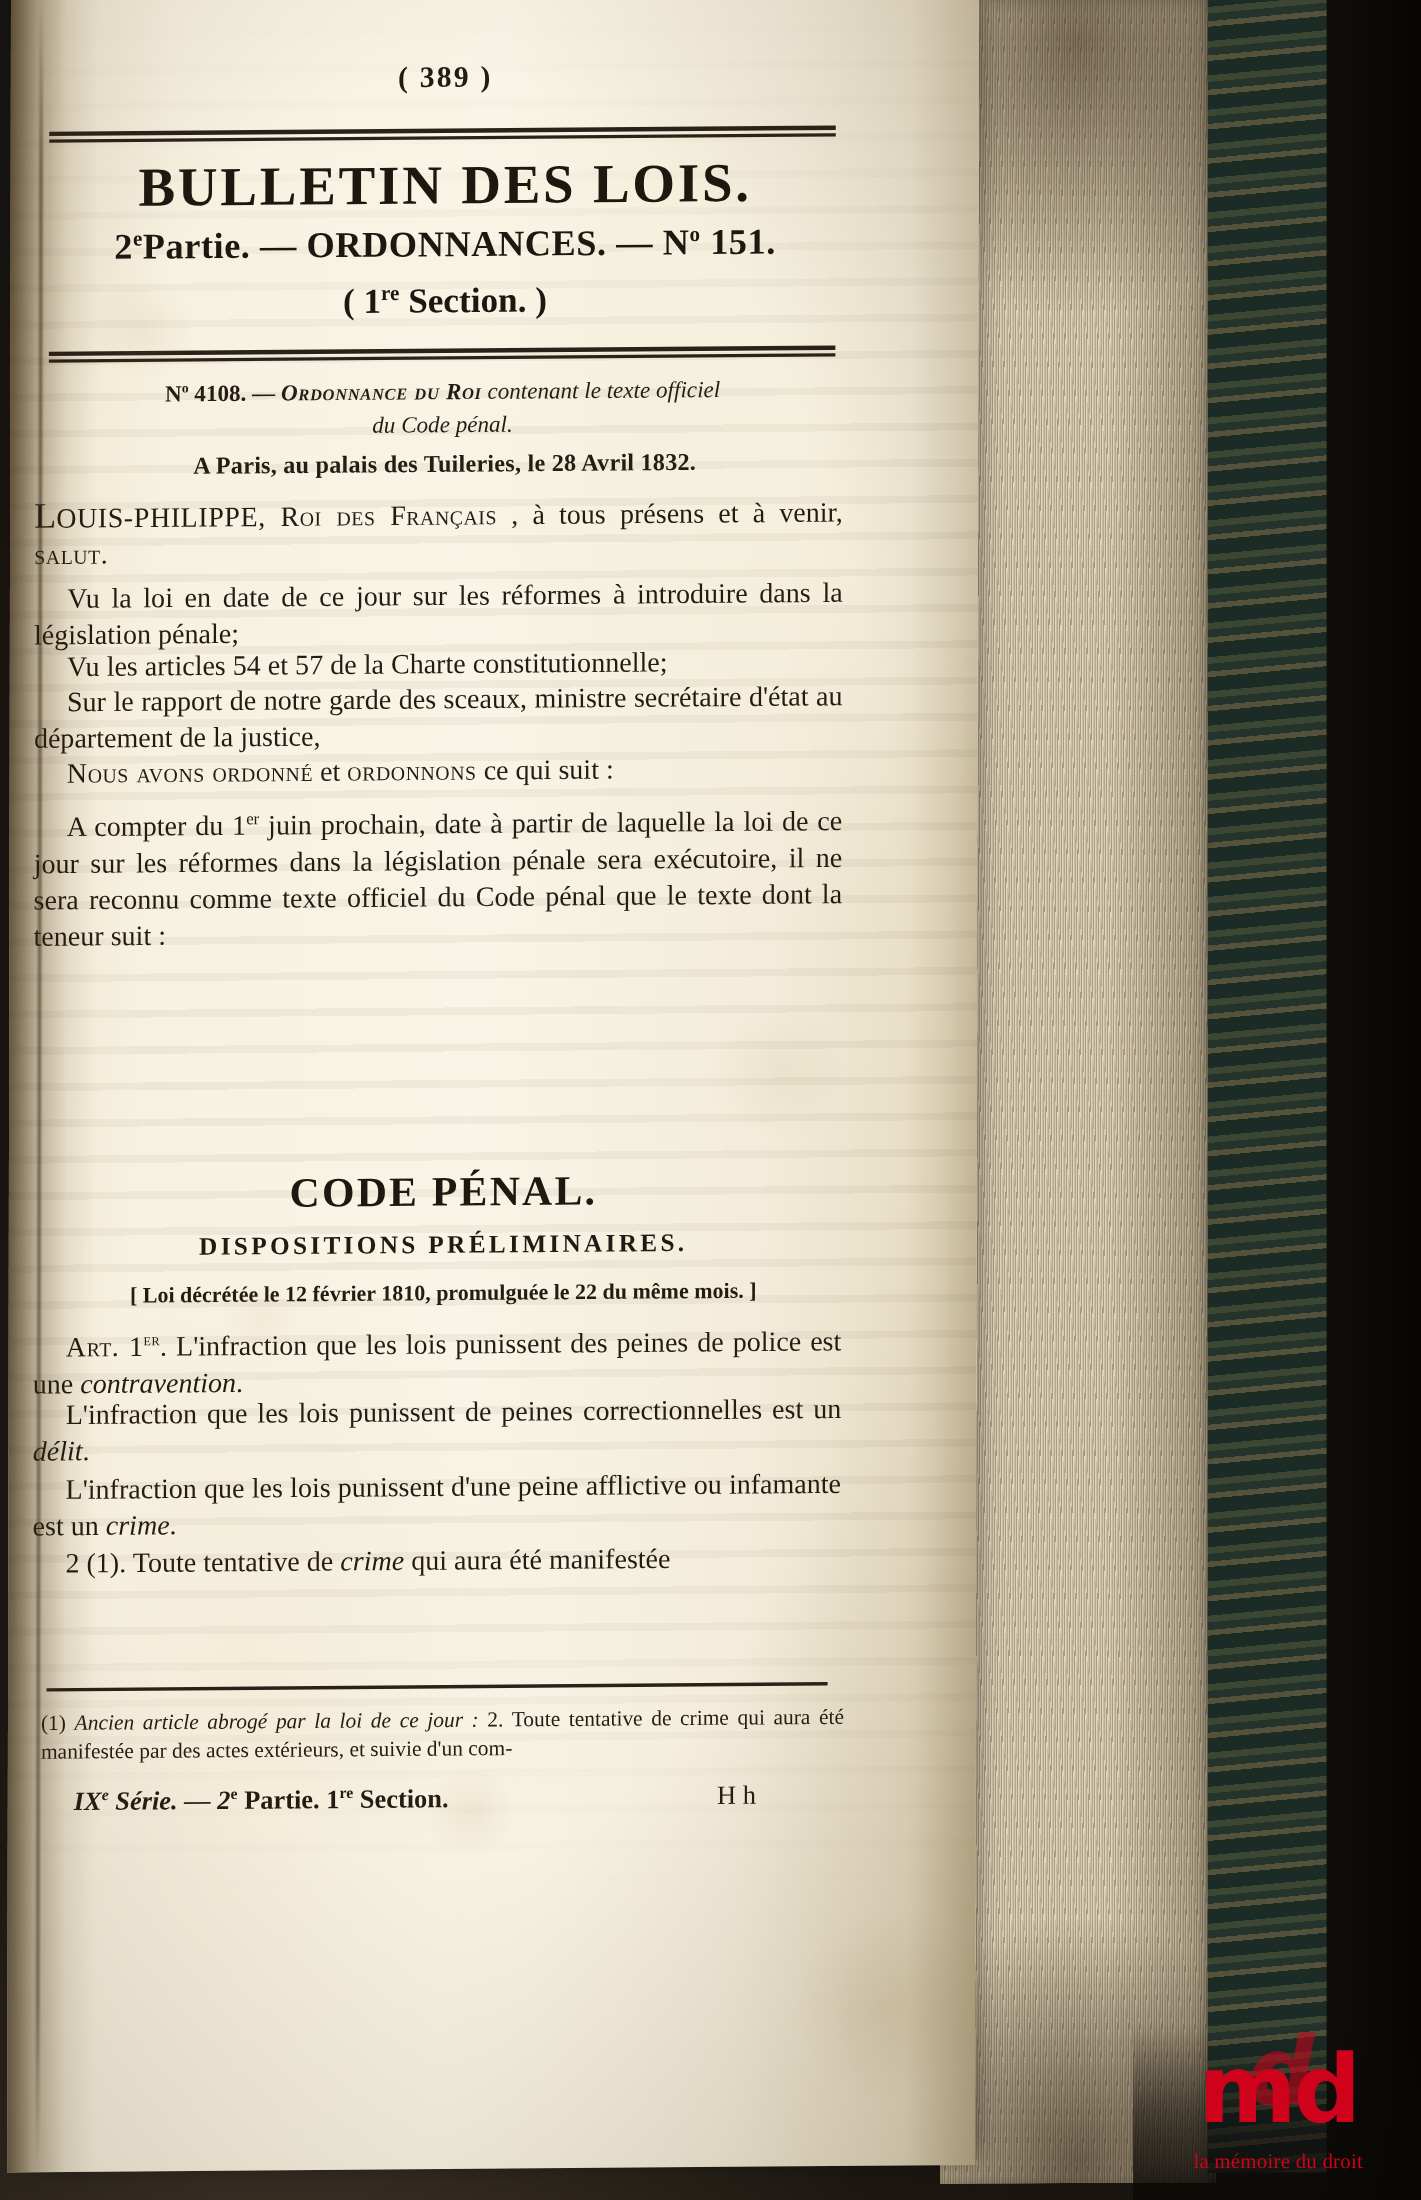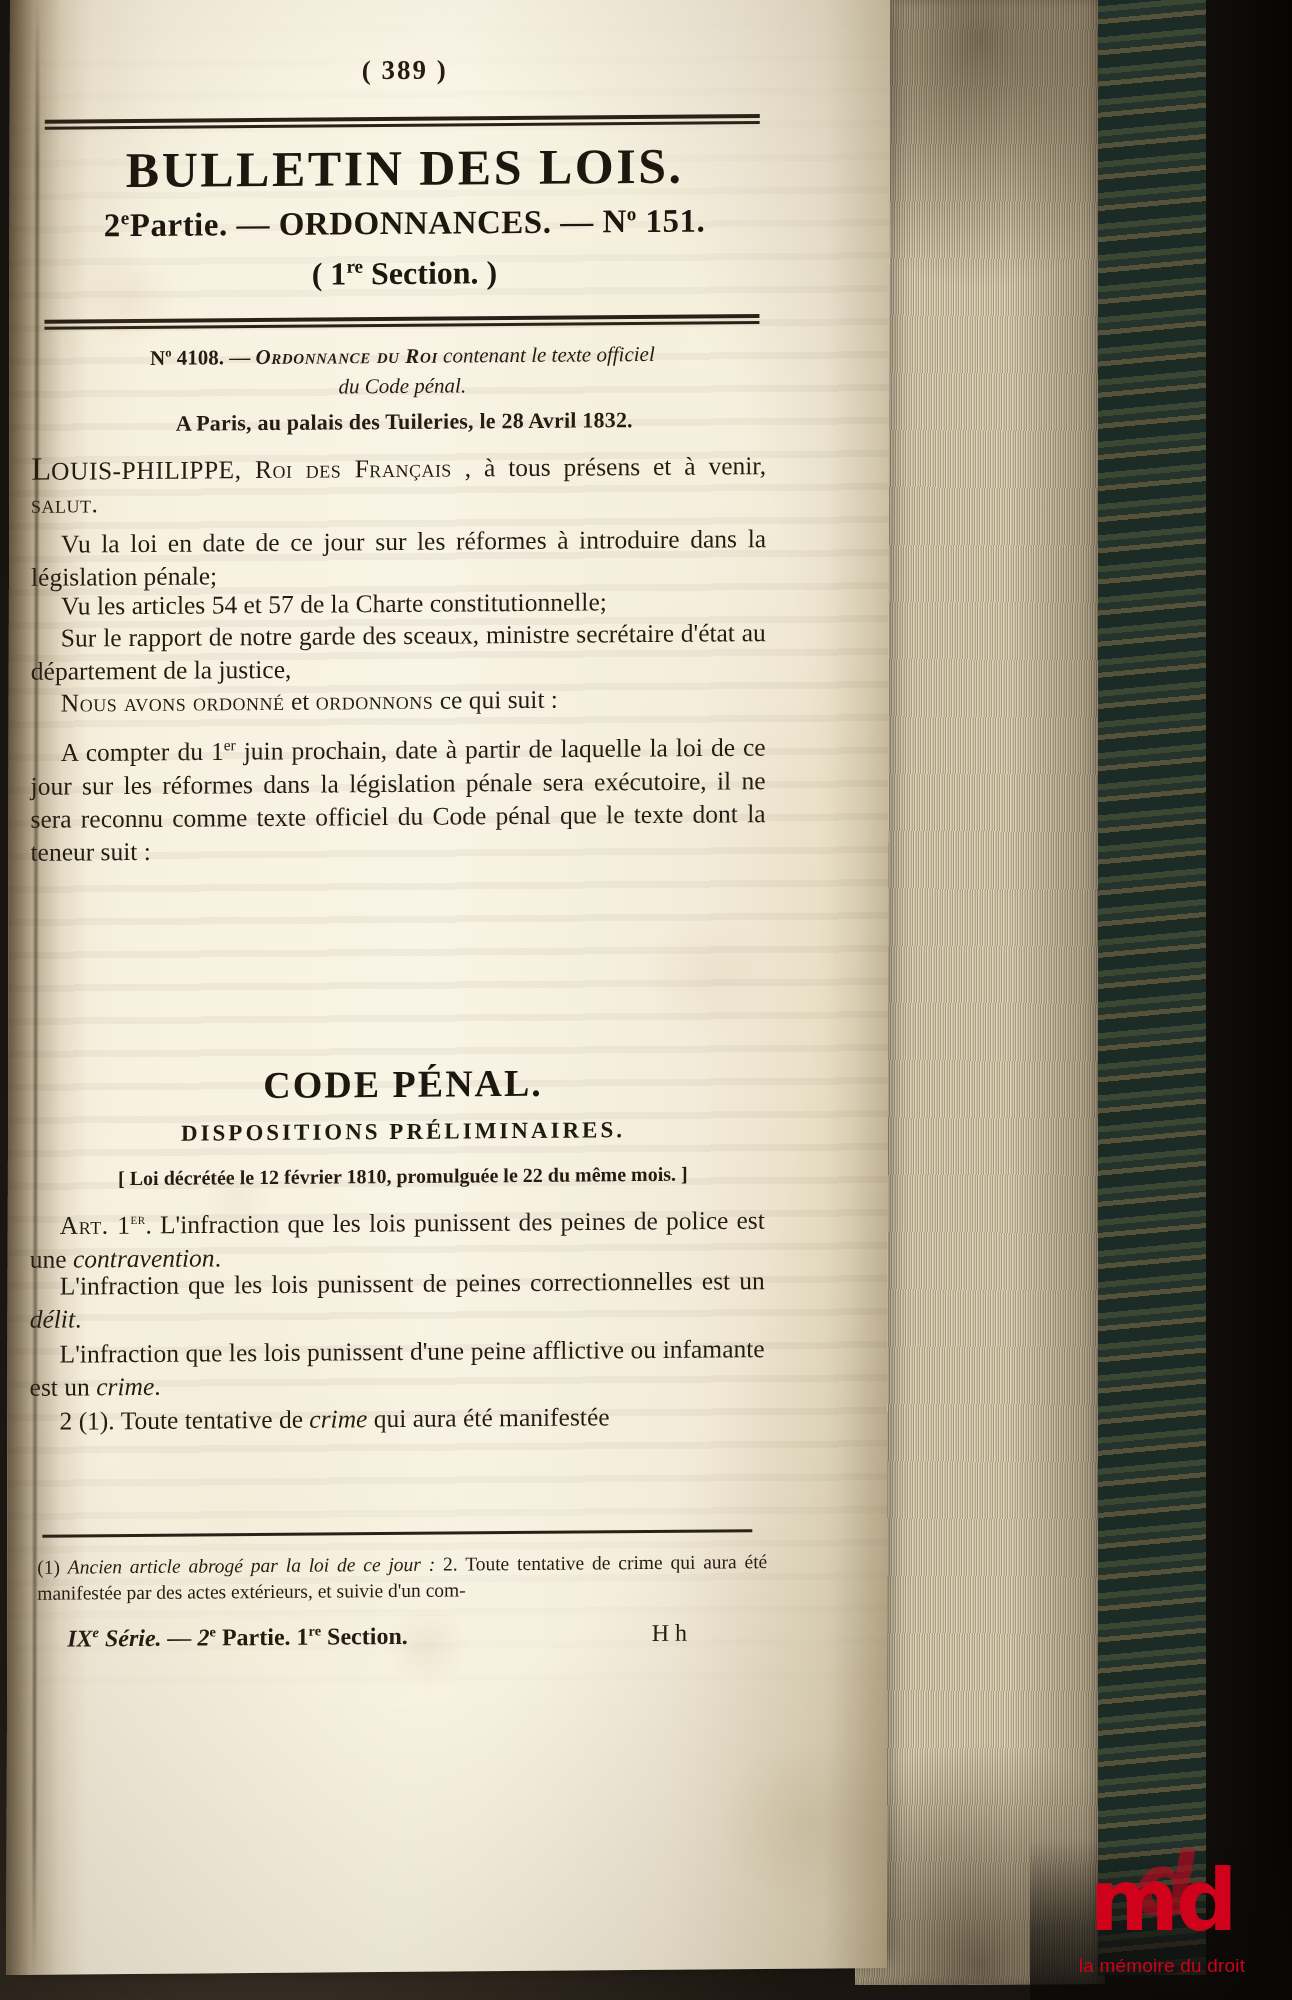--- a/index.html
+++ b/index.html
@@ -213,21 +213,21 @@
   .wm-mark{
     font-family:"DejaVu Sans", sans-serif;
     font-size:86px;font-weight:700;color:#d0021b;line-height:.82;
     letter-spacing:-3px;position:relative;
   }
   .wm-mark .ghost{
     position:absolute;left:44px;top:-16px;font-size:86px;opacity:.55;
     color:#d0021b;font-style:italic;
   }
   .wm-sub{
-    font-family:Liberation Sans, sans-serif;
+    font-family:Liberation Serif, serif;
     font-size:19px;color:#d0021b;margin-top:8px;letter-spacing:.2px;
   }
   .wm-plate{
     position:absolute;right:0;bottom:0;width:262px;height:160px;
     background:linear-gradient(180deg, rgba(10,8,6,.0) 0%, rgba(10,8,6,.55) 55%, rgba(10,8,6,.85) 100%);
   }
 </style>
 </head>
 <body>
 

